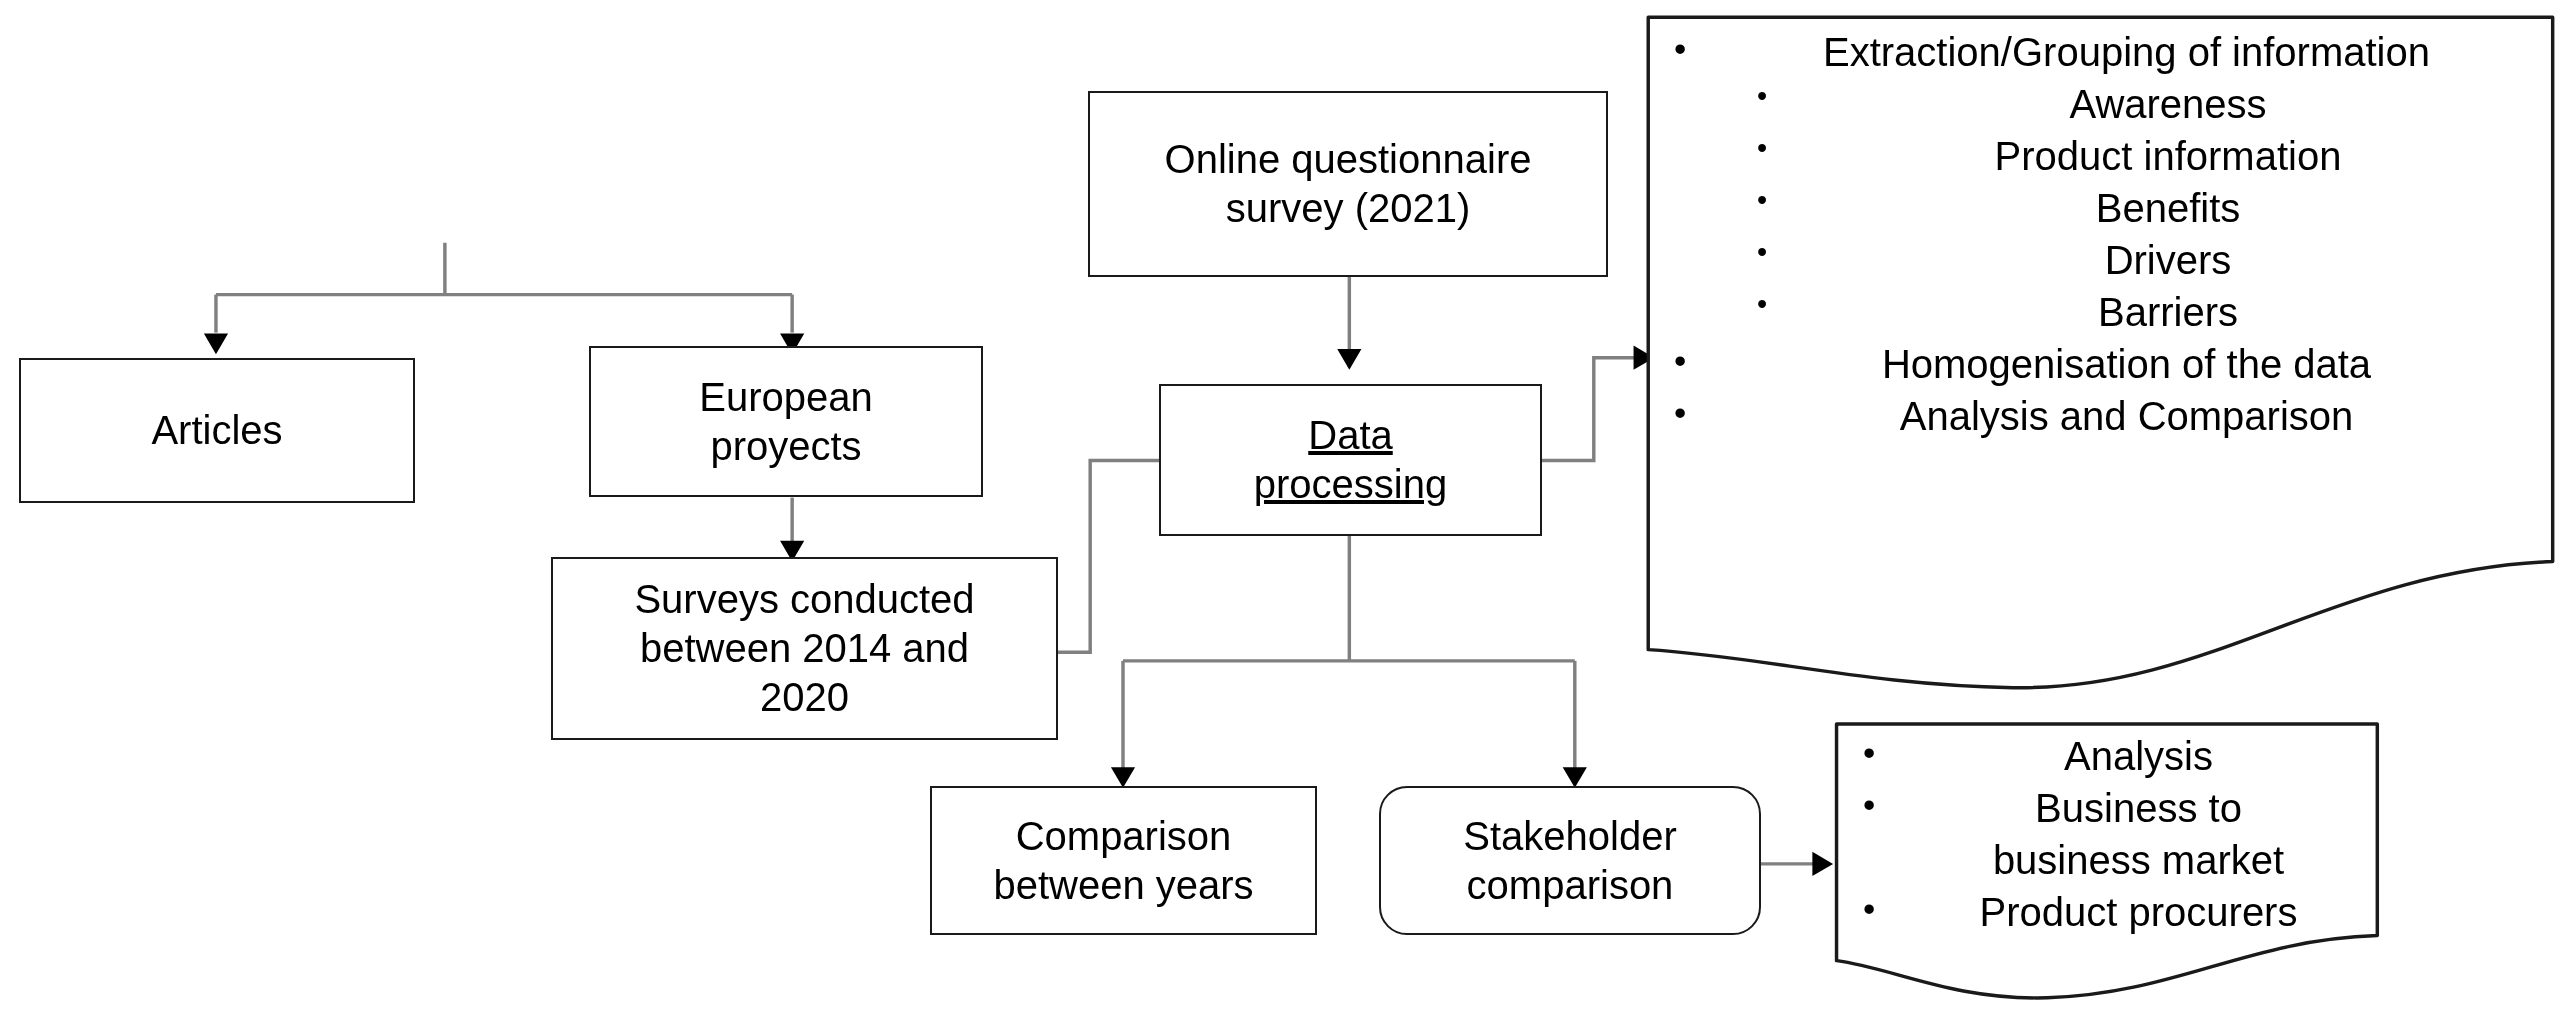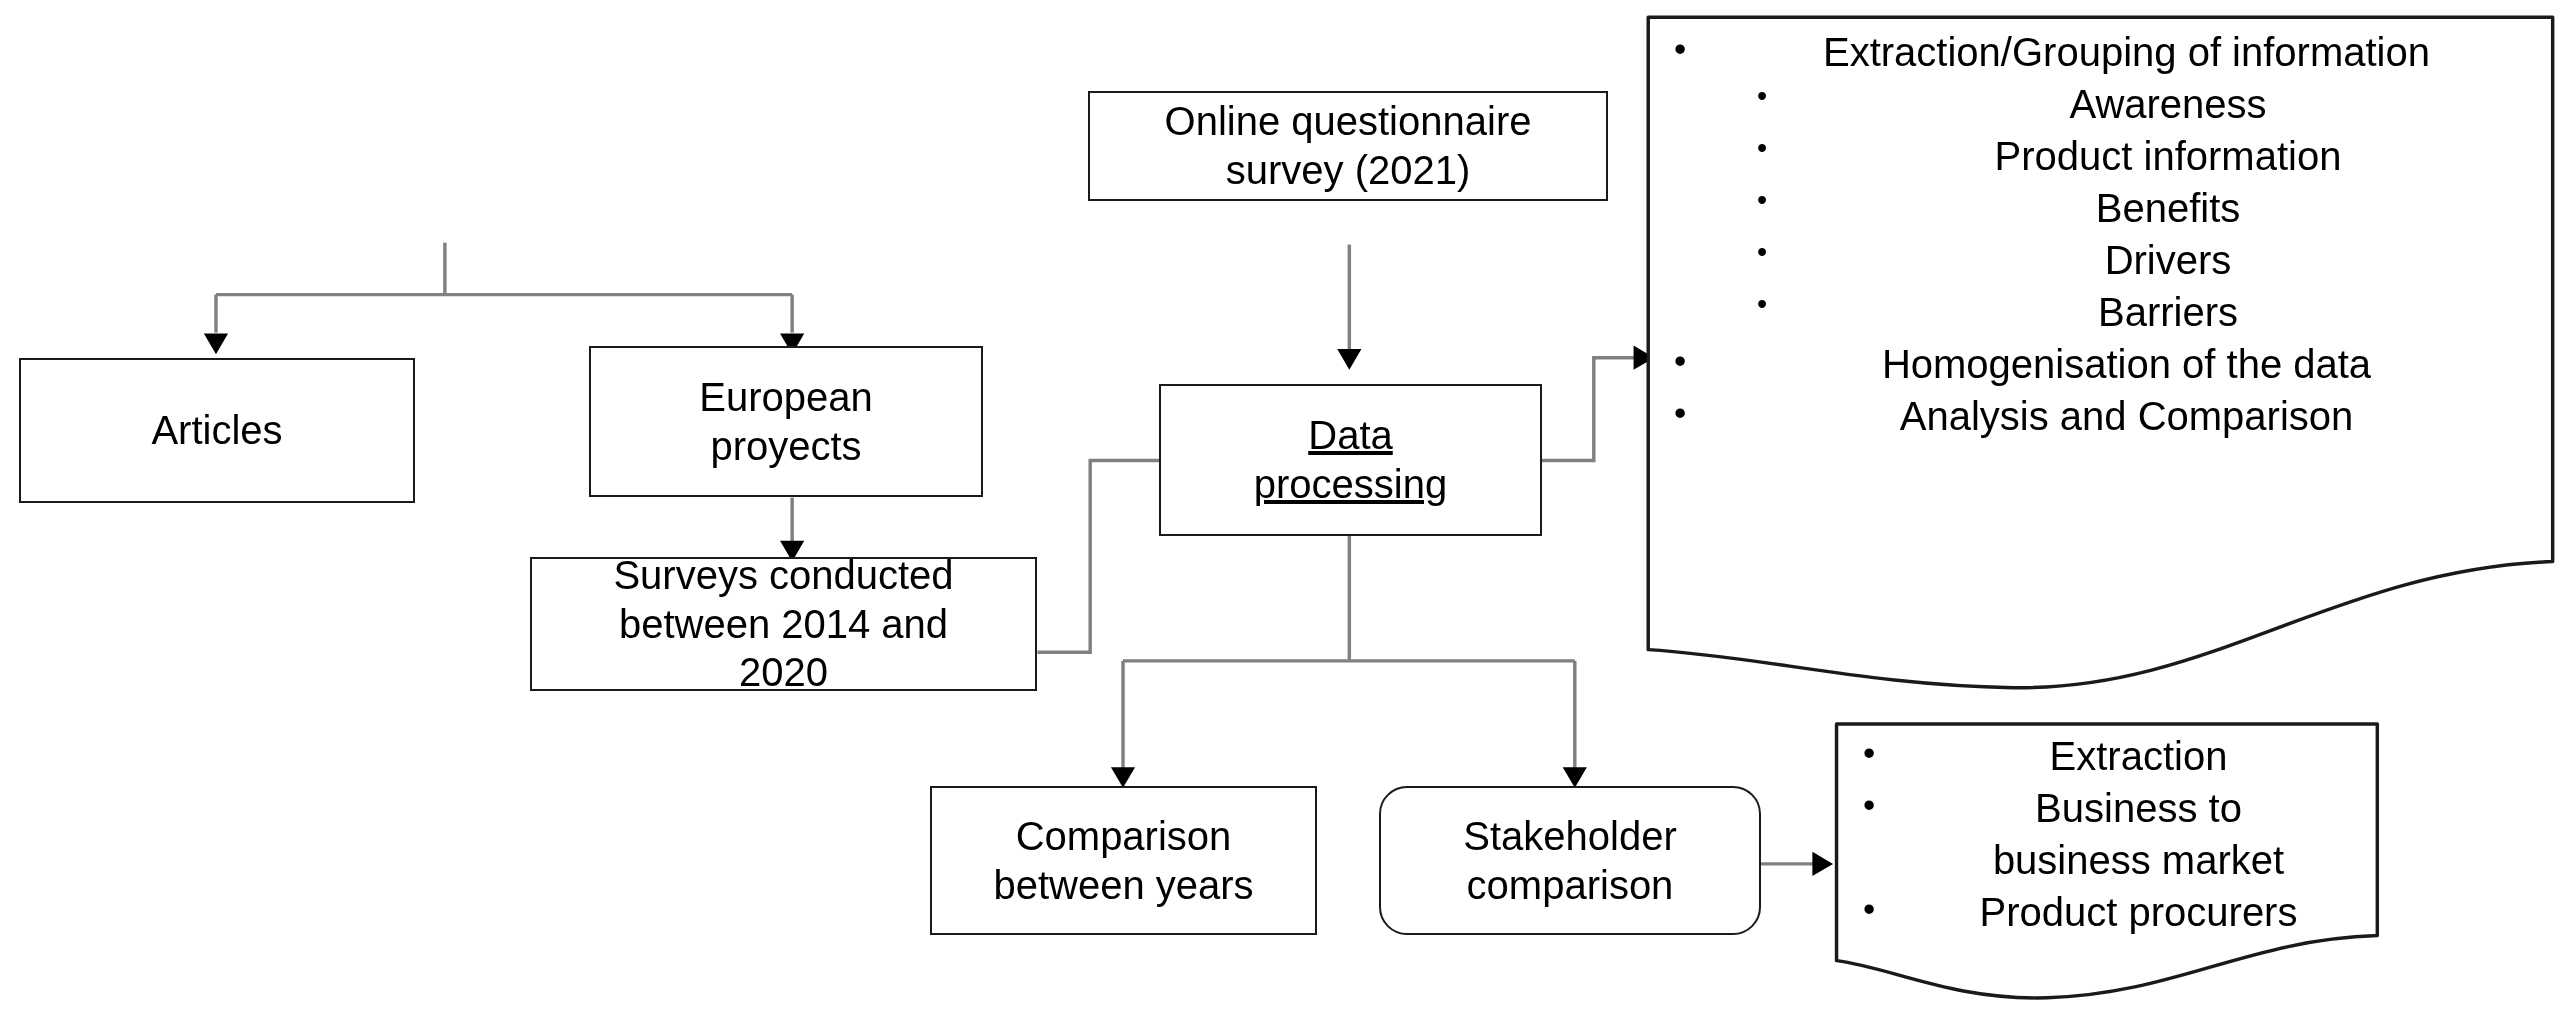--- a/index.html
+++ b/index.html
@@ -129,27 +129,27 @@
 
   <div class="node-box" style="left:19px; top:346px; width:396px; height:145px;margin-top:12px;">
     <span style="white-space:pre-line;">Articles</span>
   </div>
 
   <div class="node-box" style="left:589px; top:346px; width:394px; height:151px;align-items:center;">
     <span style="white-space:pre-line;">European
 proyects</span>
   </div>
 
-  <div class="node-box" style="left:530px; top:557px; width:507px; height:134px;">
+  <div class="node-box" style="left:551px; top:557px; width:507px; height:183px;">
     <span style="white-space:pre-line;">Surveys conducted
 between 2014 and
 2020</span>
   </div>
 
-  <div class="node-box" style="left:1088px; top:91px; width:520px; height:110px;">
+  <div class="node-box" style="left:1088px; top:91px; width:520px; height:186px;">
     <span style="white-space:pre-line;">Online questionnaire
 survey (2021)</span>
   </div>
 
   <div class="node-box" style="left:1159px; top:384px; width:383px; height:152px;text-decoration:underline;">
     <span style="white-space:pre-line;">Data
 processing</span>
   </div>
 
   <div class="node-box" style="left:930px; top:786px; width:387px; height:149px;">
@@ -193,21 +193,21 @@
     </div>
     <div class="bullet-row lvl1">
       <span class="dot">•</span>
       <span class="txt">Analysis and Comparison</span>
     </div>
   </div>
 
   <div class="doc-panel" style="left:1856px; top:730px; width:518px;">
     <div class="bullet-row lvl1">
       <span class="dot">•</span>
-      <span class="txt">Extraction</span>
+      <span class="txt">Analysis</span>
     </div>
     <div class="bullet-row lvl1">
       <span class="dot">•</span>
       <span class="txt">Business to
 business market</span>
     </div>
     <div class="bullet-row lvl1">
       <span class="dot">•</span>
       <span class="txt">Product procurers</span>
     </div>

